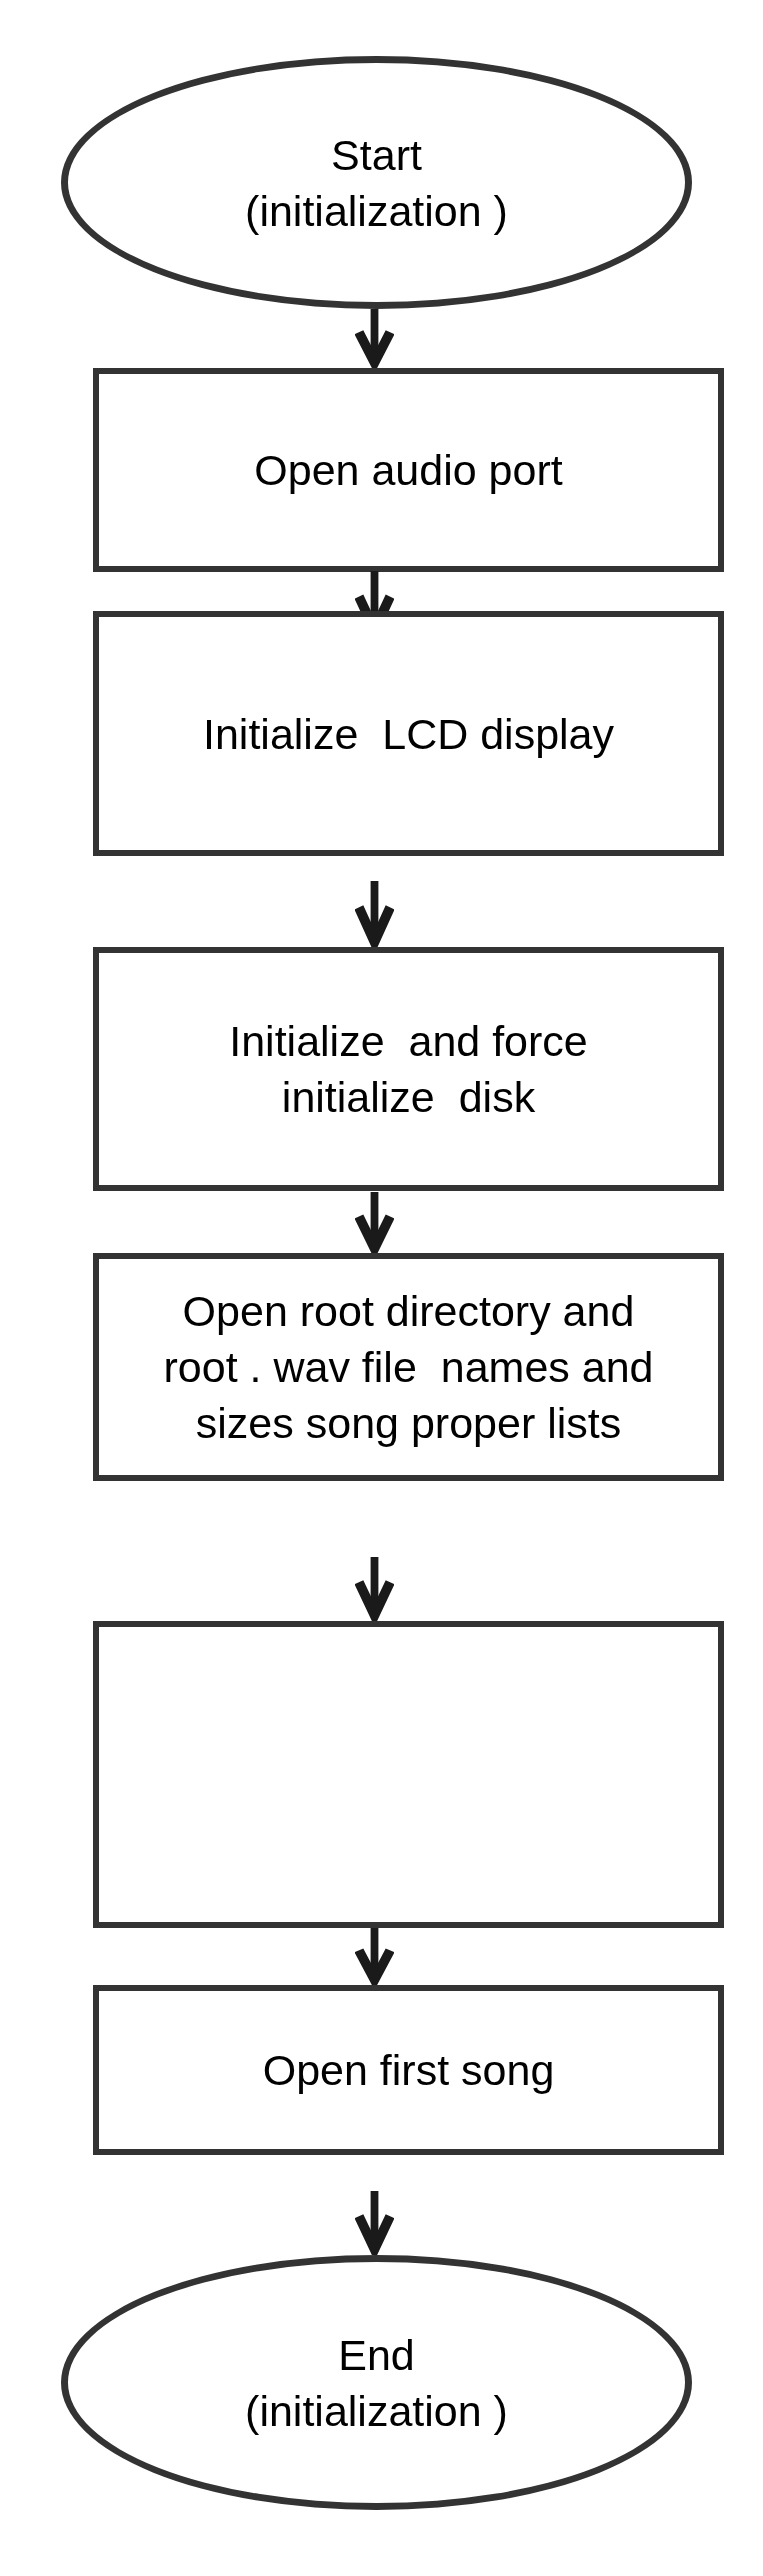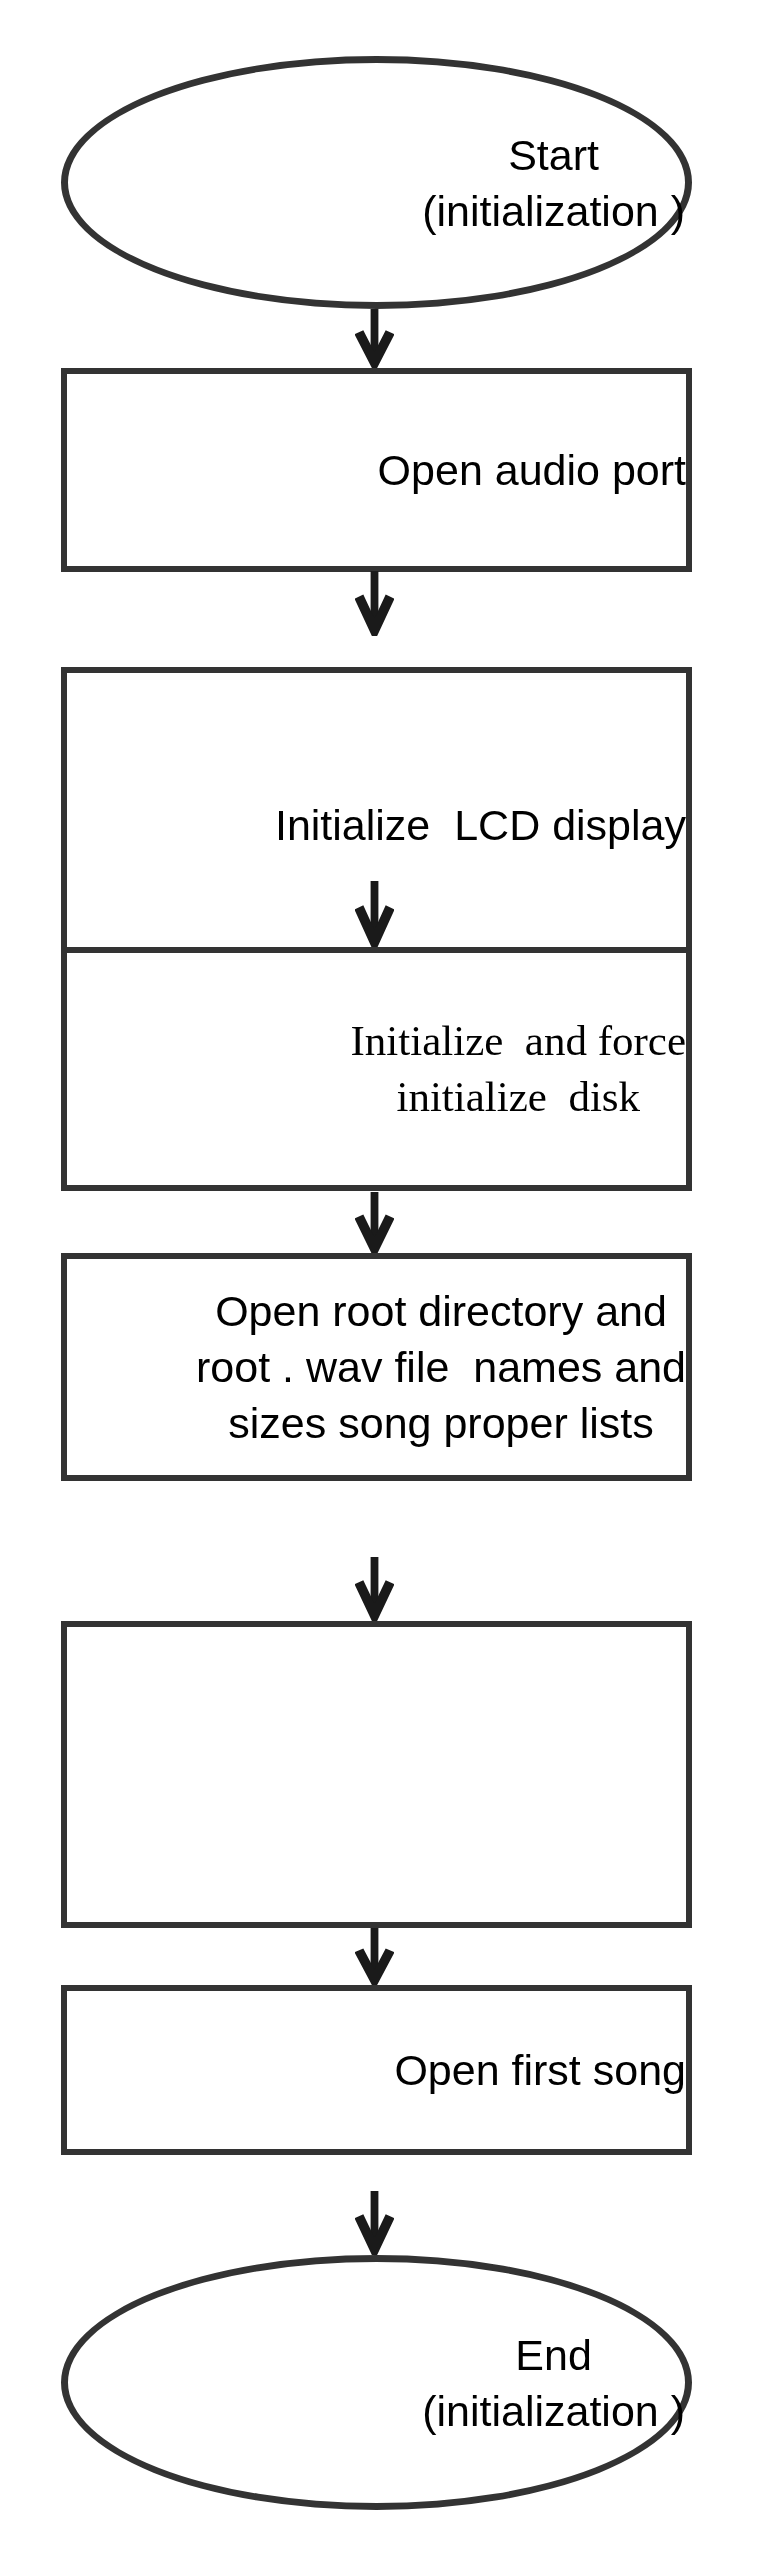--- a/index.html
+++ b/index.html
@@ -17,25 +17,26 @@
     overflow: hidden;
   }
   .node {
     position: absolute;
     left: 61px;
     width: 631px;
     box-sizing: border-box;
     background: #ffffff;
     display: flex;
     align-items: center;
-    justify-content: flex-end;
+    justify-content: center;
     text-align: center;
   }
   .process {
     border: 6.8px solid #333333;
+    margin-left: 32px;
   }
   .terminator {
     border: 7.7px solid #333333;
     border-radius: 50%;
   }
   .label {
     font-size: 43px;
     line-height: 56px;
     color: #000000;
   }
@@ -79,34 +80,34 @@
     </div>
   </div>
 
   <div class="arrow" style="top:571px;height:65px;">
     <svg viewBox="0 0 40 66" preserveAspectRatio="none">
       <line x1="20" y1="0" x2="20" y2="58" stroke="#1a1a1a" stroke-width="8"></line>
       <path d="M4 26 L20 60 L36 26" fill="none" stroke="#1a1a1a" stroke-width="10"></path>
     </svg>
   </div>
 
-  <div class="node process" style="top:667px;height:315px;">
+  <div class="node process" style="top:611px;height:245px;">
     <div class="label">
       <span class="line">Initialize  LCD display</span>
     </div>
   </div>
 
   <div class="arrow" style="top:881px;height:67px;">
     <svg viewBox="0 0 40 66" preserveAspectRatio="none">
       <line x1="20" y1="0" x2="20" y2="58" stroke="#1a1a1a" stroke-width="8"></line>
       <path d="M4 26 L20 60 L36 26" fill="none" stroke="#1a1a1a" stroke-width="10"></path>
     </svg>
   </div>
 
-  <div class="node process" style="top:947px;height:244px;font-family:Liberation Serif, serif;">
+  <div class="node process" style="top:947px;height:244px;">
     <div class="label">
       <span class="line">Initialize  and force</span>
       <span class="line">initialize  disk</span>
     </div>
   </div>
 
   <div class="arrow" style="top:1192px;height:62px;">
     <svg viewBox="0 0 40 66" preserveAspectRatio="none">
       <line x1="20" y1="0" x2="20" y2="58" stroke="#1a1a1a" stroke-width="8"></line>
       <path d="M4 26 L20 60 L36 26" fill="none" stroke="#1a1a1a" stroke-width="10"></path>

